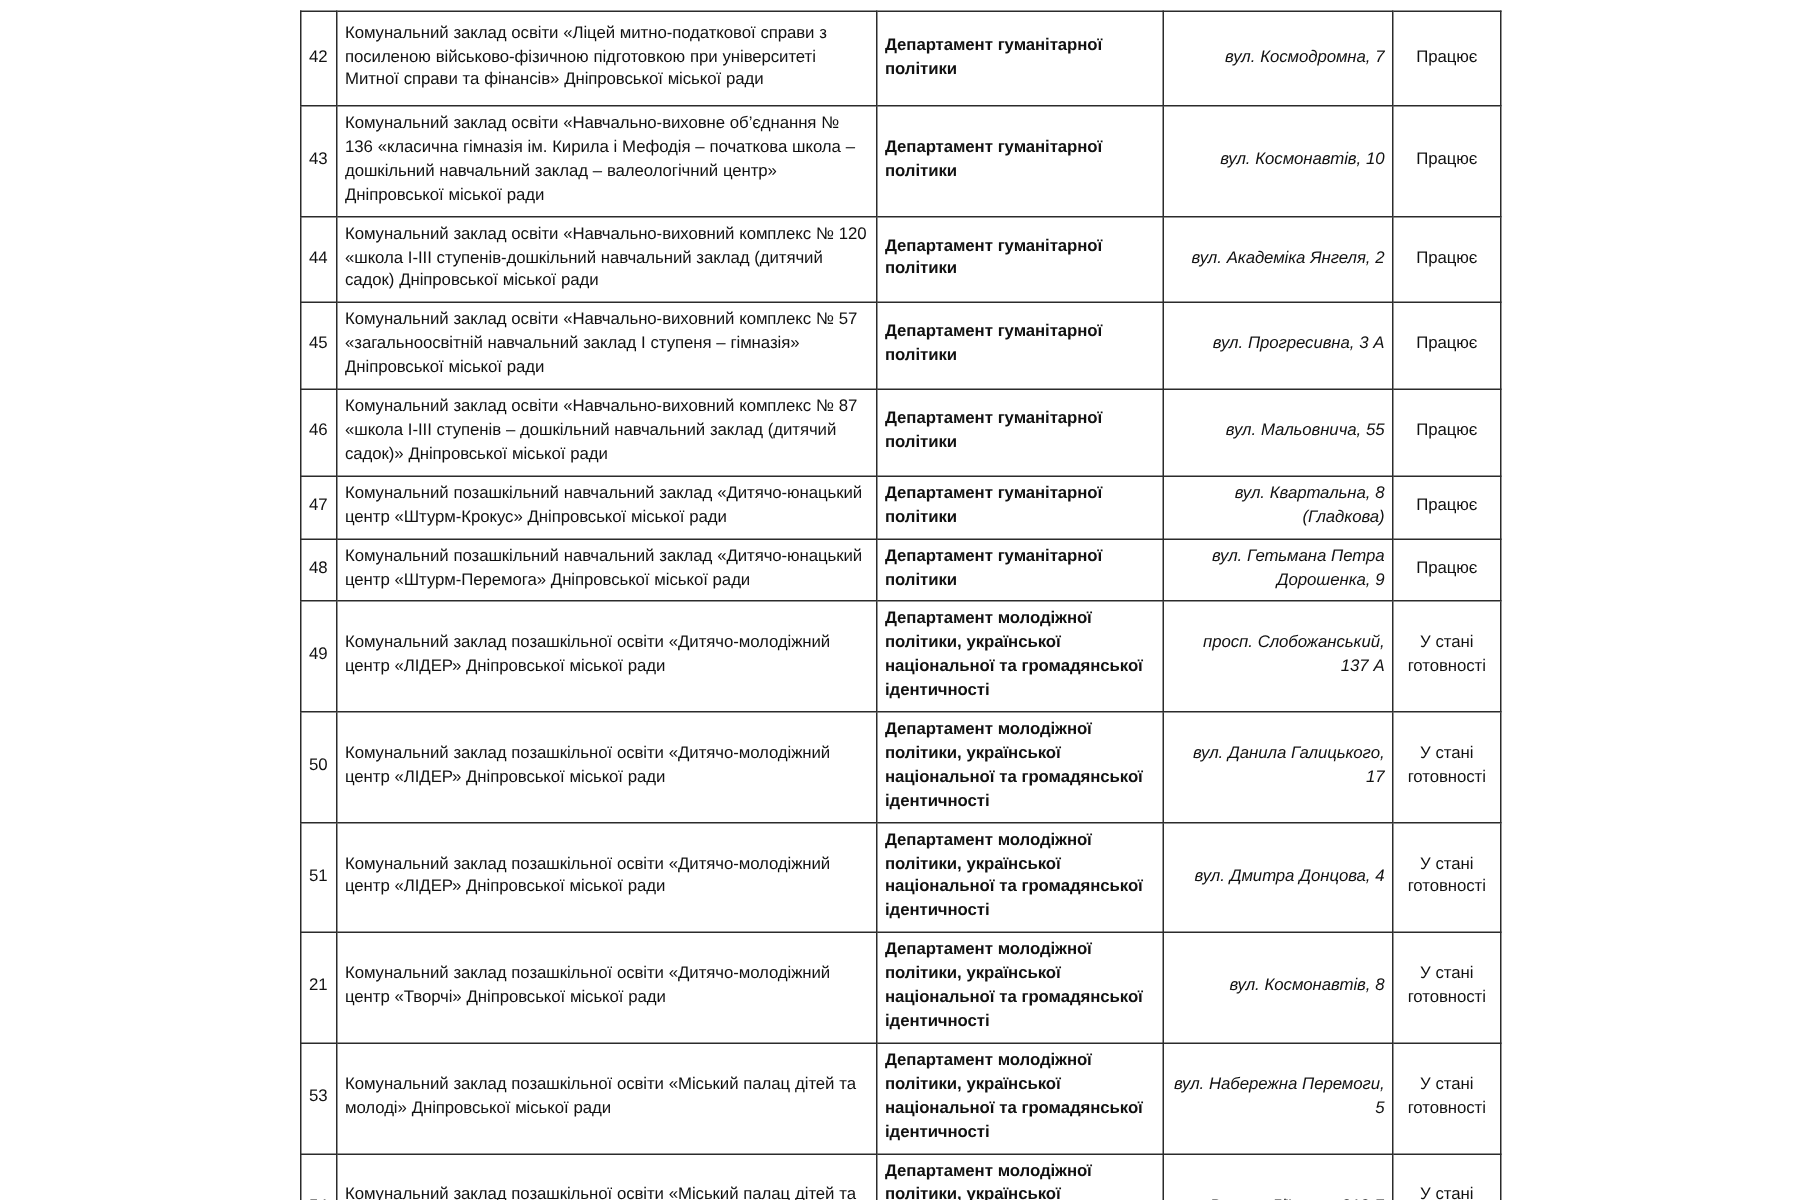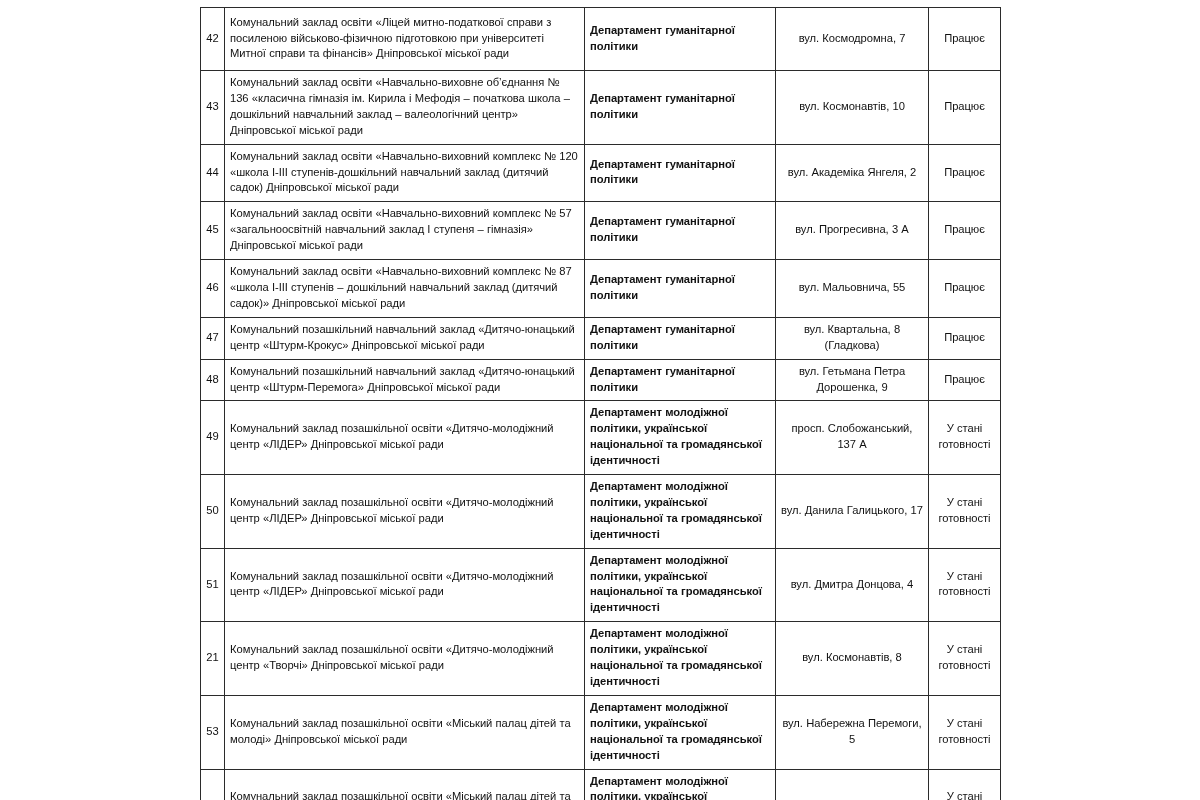--- a/index.html
+++ b/index.html
@@ -44,28 +44,27 @@
   }
 
   
   col.c-num    { width: 24px; }
   col.c-name   { width: 360px; }
   col.c-dept   { width: 191px; }
   col.c-addr   { width: 153px; }
   col.c-status { width: 72px; }
 
   td.num {
-    text-align: center;
     padding-left: 1px;
     padding-right: 1px;
     font-size: 11.2px;
   }
   td.name   { text-align: left; }
   td.dept   { text-align: left; }
-  td.addr   { text-align: center; }
+  td.addr   { text-align: right; font-style: italic; }
   td.status { text-align: center; }
 
   
   td.name { padding-left: 5px; padding-right: 2px; }
   td.dept { padding-left: 5px; padding-right: 3px; font-weight: bold; }
   td.addr { padding-left: 6px; padding-right: 3px; }
   td.status { padding-left: 6px; padding-right: 2px; }
 
   .cell-text {
     display: block;

